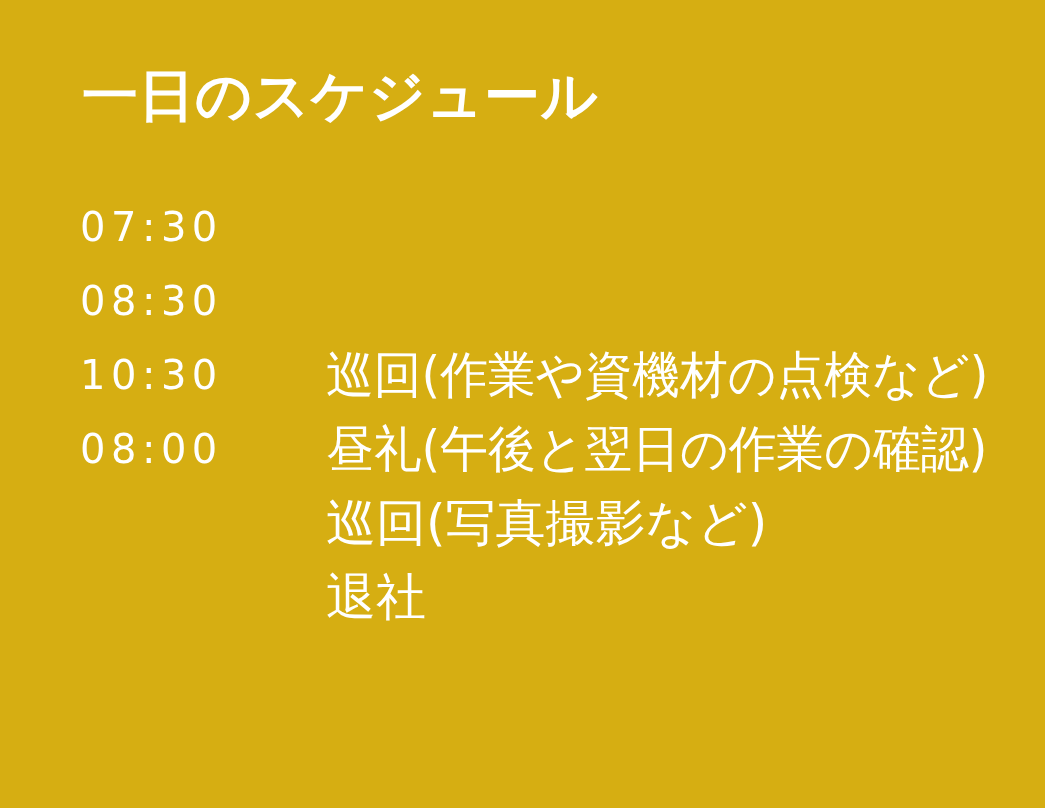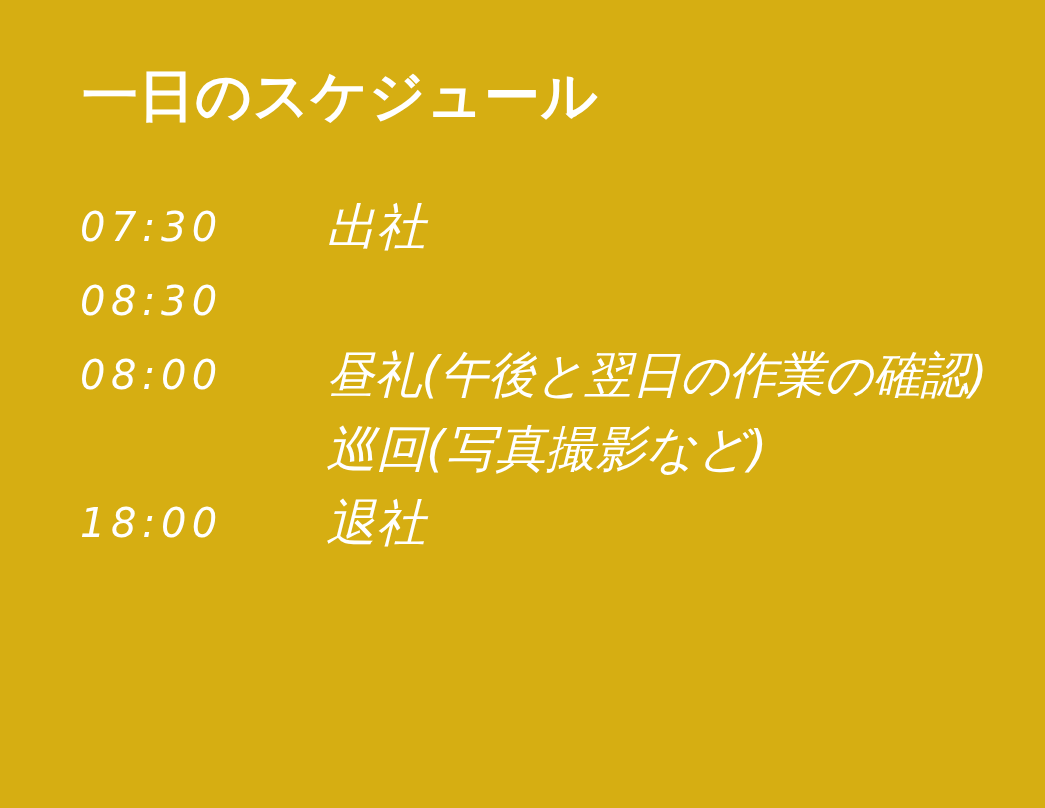--- a/index.html
+++ b/index.html
@@ -36,21 +36,20 @@
     left: 0;
     top: 190px;
     width: 1045px;
   }
   .schedule-row {
     position: relative;
     height: 74px;
     display: flex;
     flex-direction: row;
     align-items: center;
-    font-style: italic;
   }
   .row-time {
     position: absolute;
     left: 80px;
     top: 0;
     height: 74px;
     display: flex;
     align-items: center;
     font-size: 40px;
     line-height: 44px;
@@ -88,31 +87,33 @@
 </head>
 <body>
 
 <div id="slide" style="background: rgb(214, 174, 18); color: rgb(255, 255, 255);">
 
   <div id="slide-title">一日のスケジュール</div>
 
   <div id="schedule-list">
       <div class="schedule-row">
         <div class="row-time">07:30</div>
-        <div class="row-label">出社</div>
       </div>
       <div class="schedule-row">
         <div class="row-time">08:30</div>
+      </div>
+      <div class="schedule-row">
+        <div class="row-time">10:30</div>
+        <div class="row-label fit-13">巡回(作業や資機材の点検など)</div>
       </div>
       <div class="schedule-row">
         <div class="row-time">08:00</div>
         <div class="row-label fit-13">昼礼(午後と翌日の作業の確認)</div>
       </div>
       <div class="schedule-row">
         <div class="row-label">巡回(写真撮影など)</div>
       </div>
       <div class="schedule-row">
-        <div class="row-time">18:00</div>
         <div class="row-label">退社</div>
       </div>
     </div>
 
 </div>
 
 </body></html>

